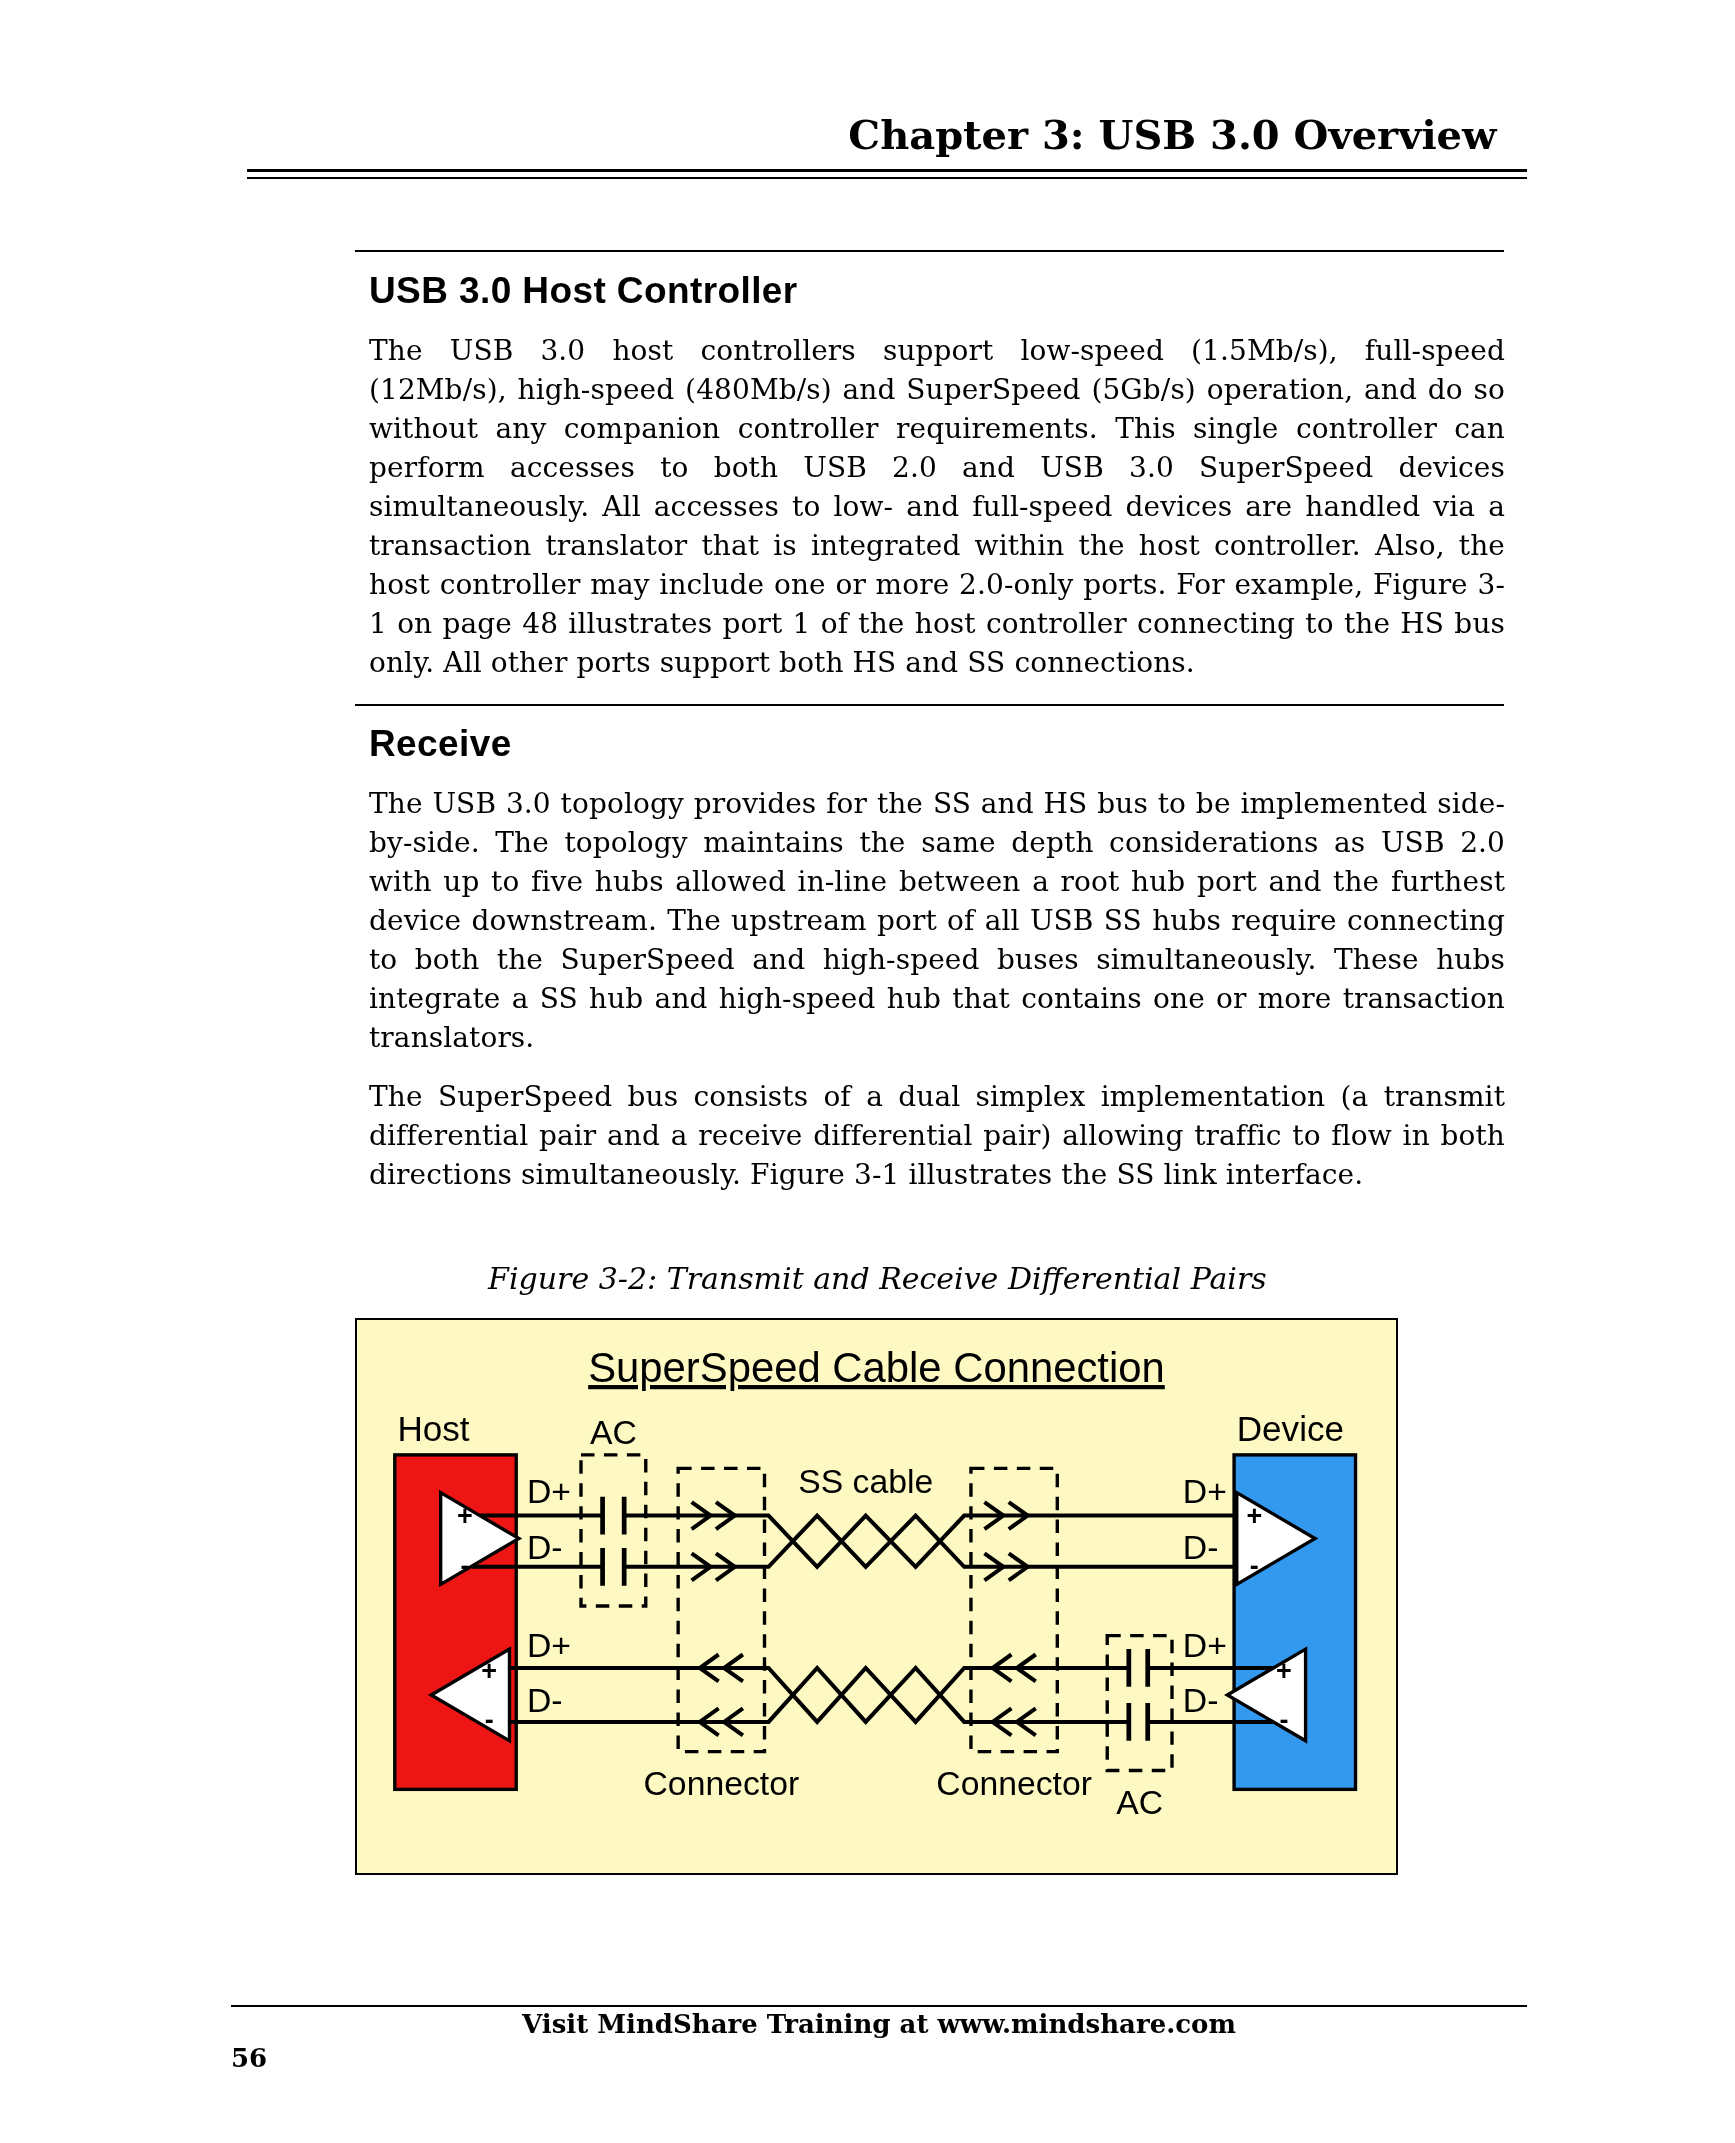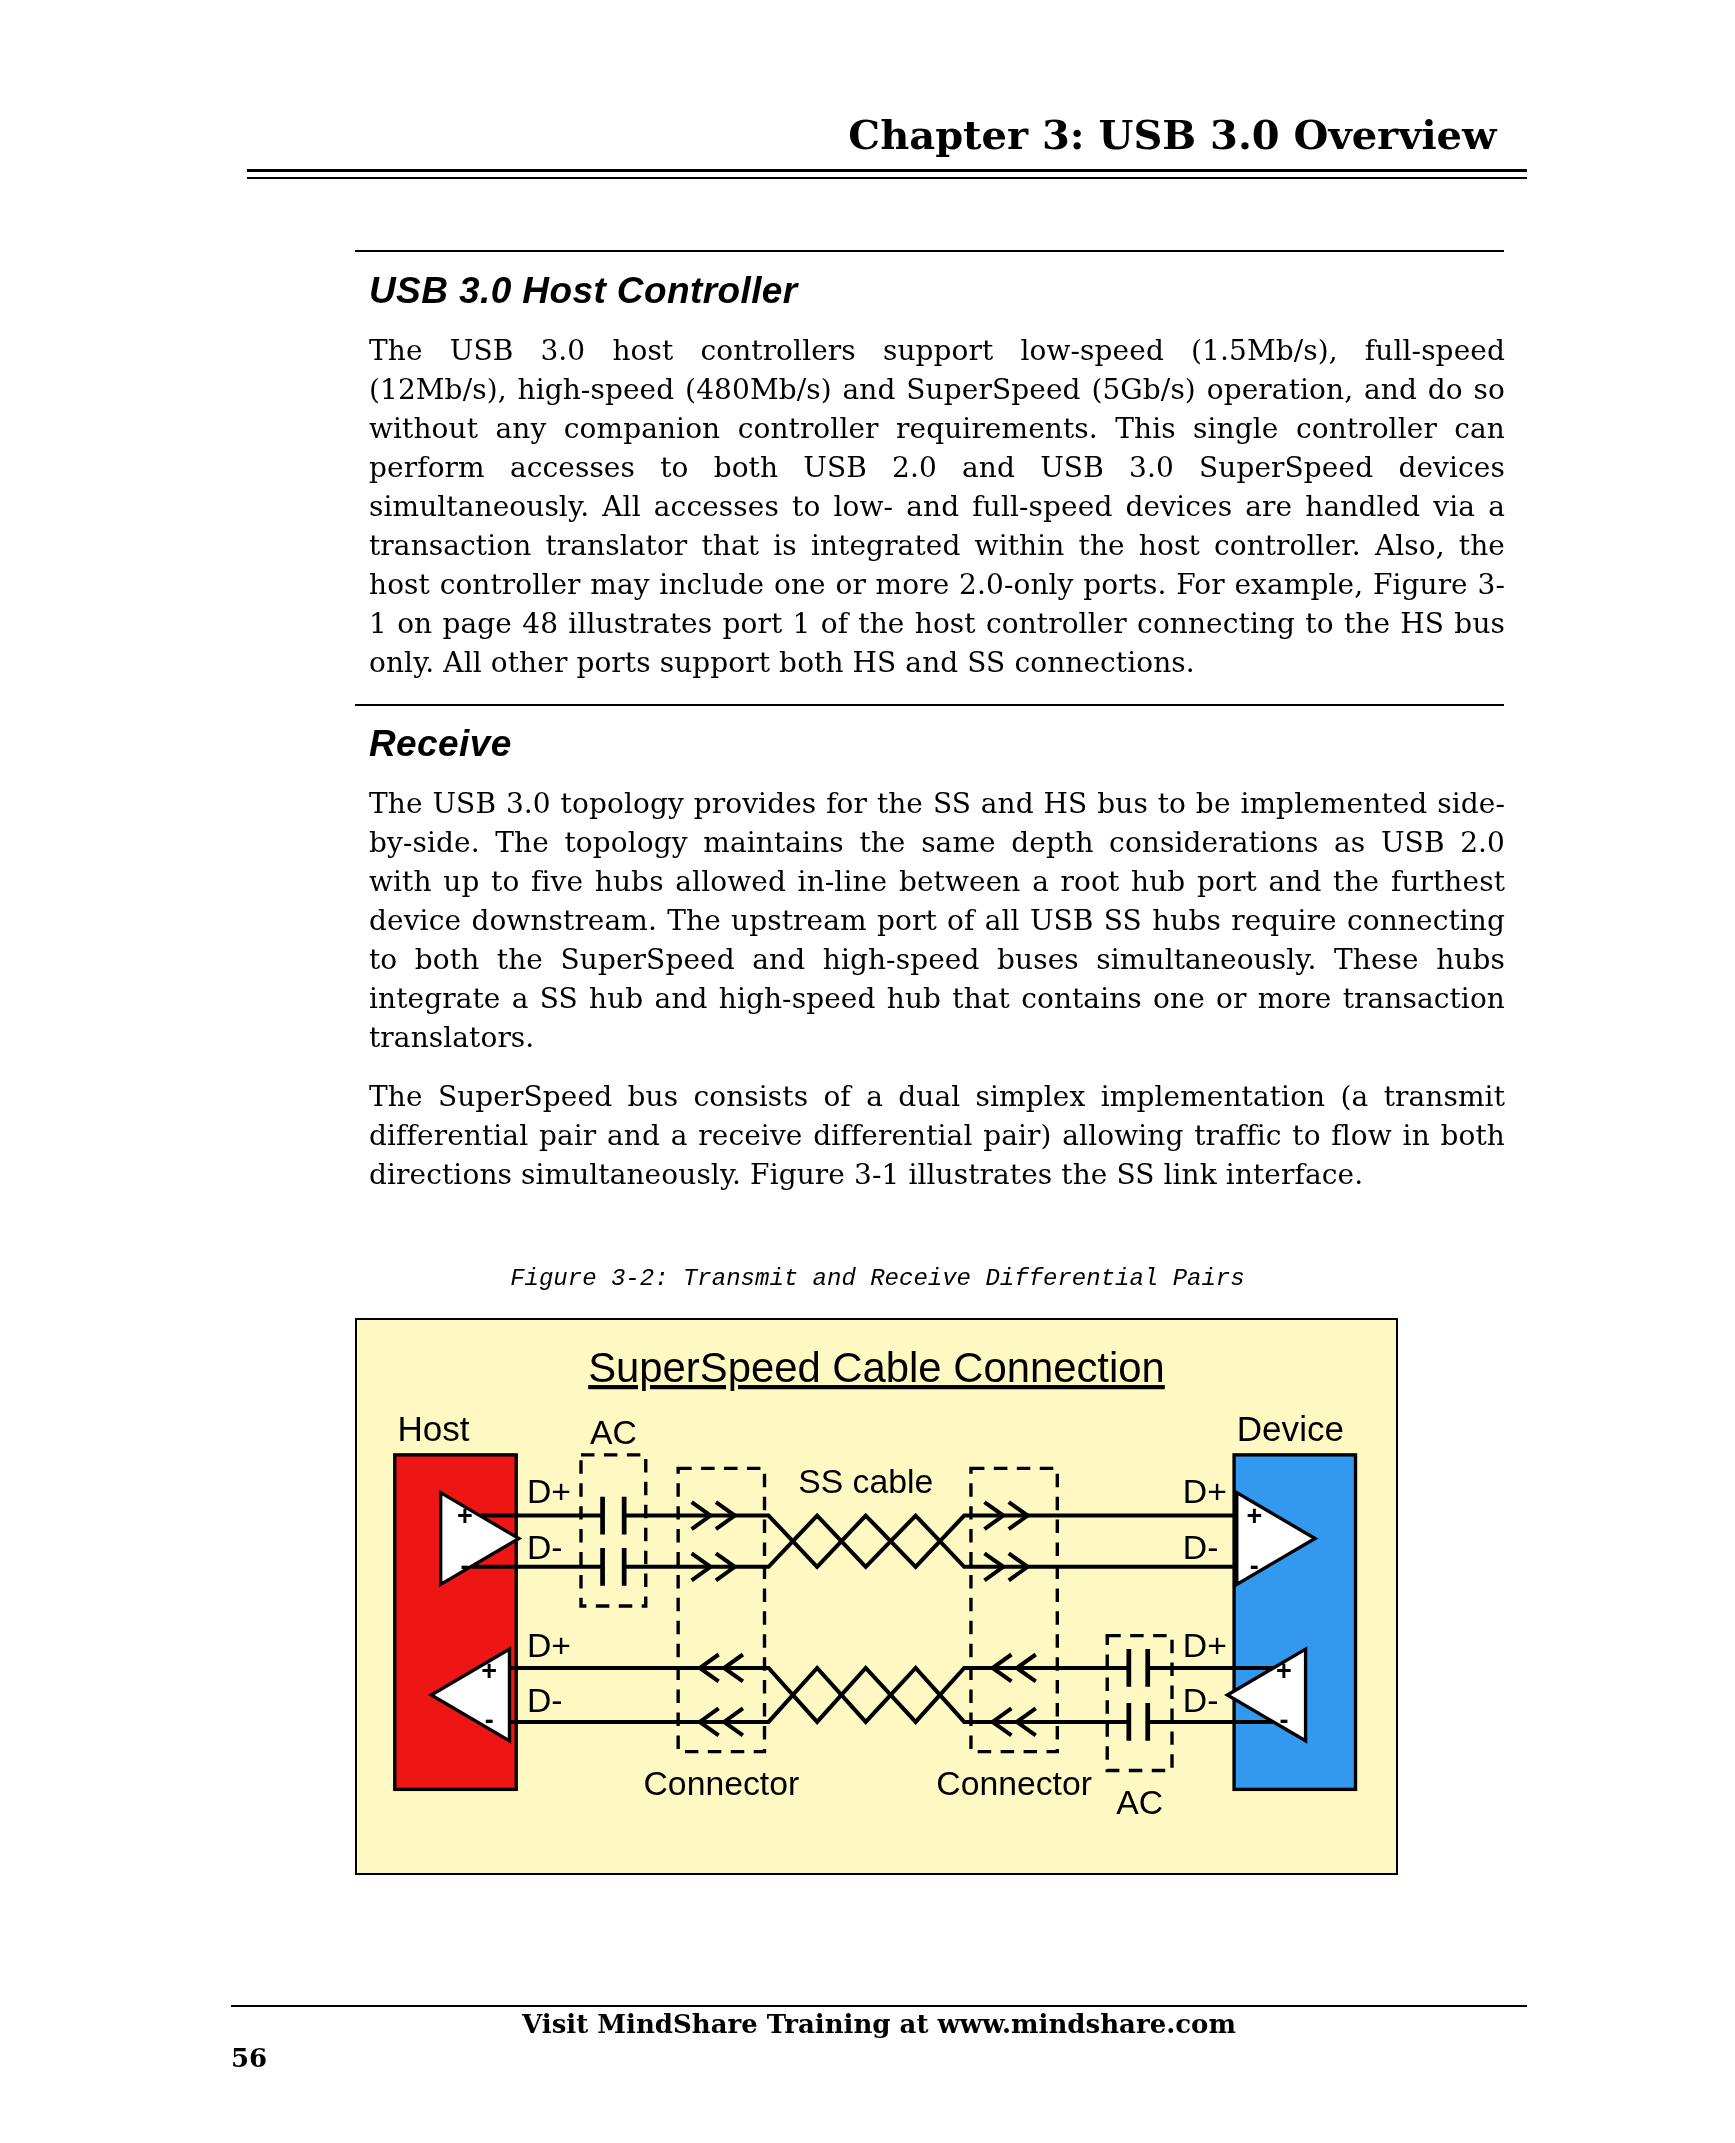--- a/index.html
+++ b/index.html
@@ -38,38 +38,36 @@
     height:0;
   }
   .section-rule.second { margin-top:22px; }
   h2.section-heading {
     margin:15.3px 0 0 0;
     font-family:"Liberation Sans", sans-serif;
     font-weight:bold;
     font-size:37px;
     line-height:46px;
     letter-spacing:0.4px;
-    font-style:italic;
   }
   p.body-text {
     margin:17px 0 0 0;
     font-size:28px;
     line-height:39px;
     text-align:justify;
     letter-spacing:0.1px;
   }
   p.body-text + p.body-text { margin-top:20.3px; }
   .figure-wrap { margin:68px 0 0 -13.6px; width:1044px; }
   .figure-caption {
     margin:0;
     font-style:italic;
-    font-size:24px;
+    font-size:30px;
     line-height:34px;
     text-align:center;
-    font-family:Liberation Mono, monospace;
   }
   .figure-box {
     margin-top:22px;
     width:1039px;
     height:553px;
     border:2.5px solid #000;
     background:#fef9c3;
   }
   .figure-box svg { display:block; }
   

